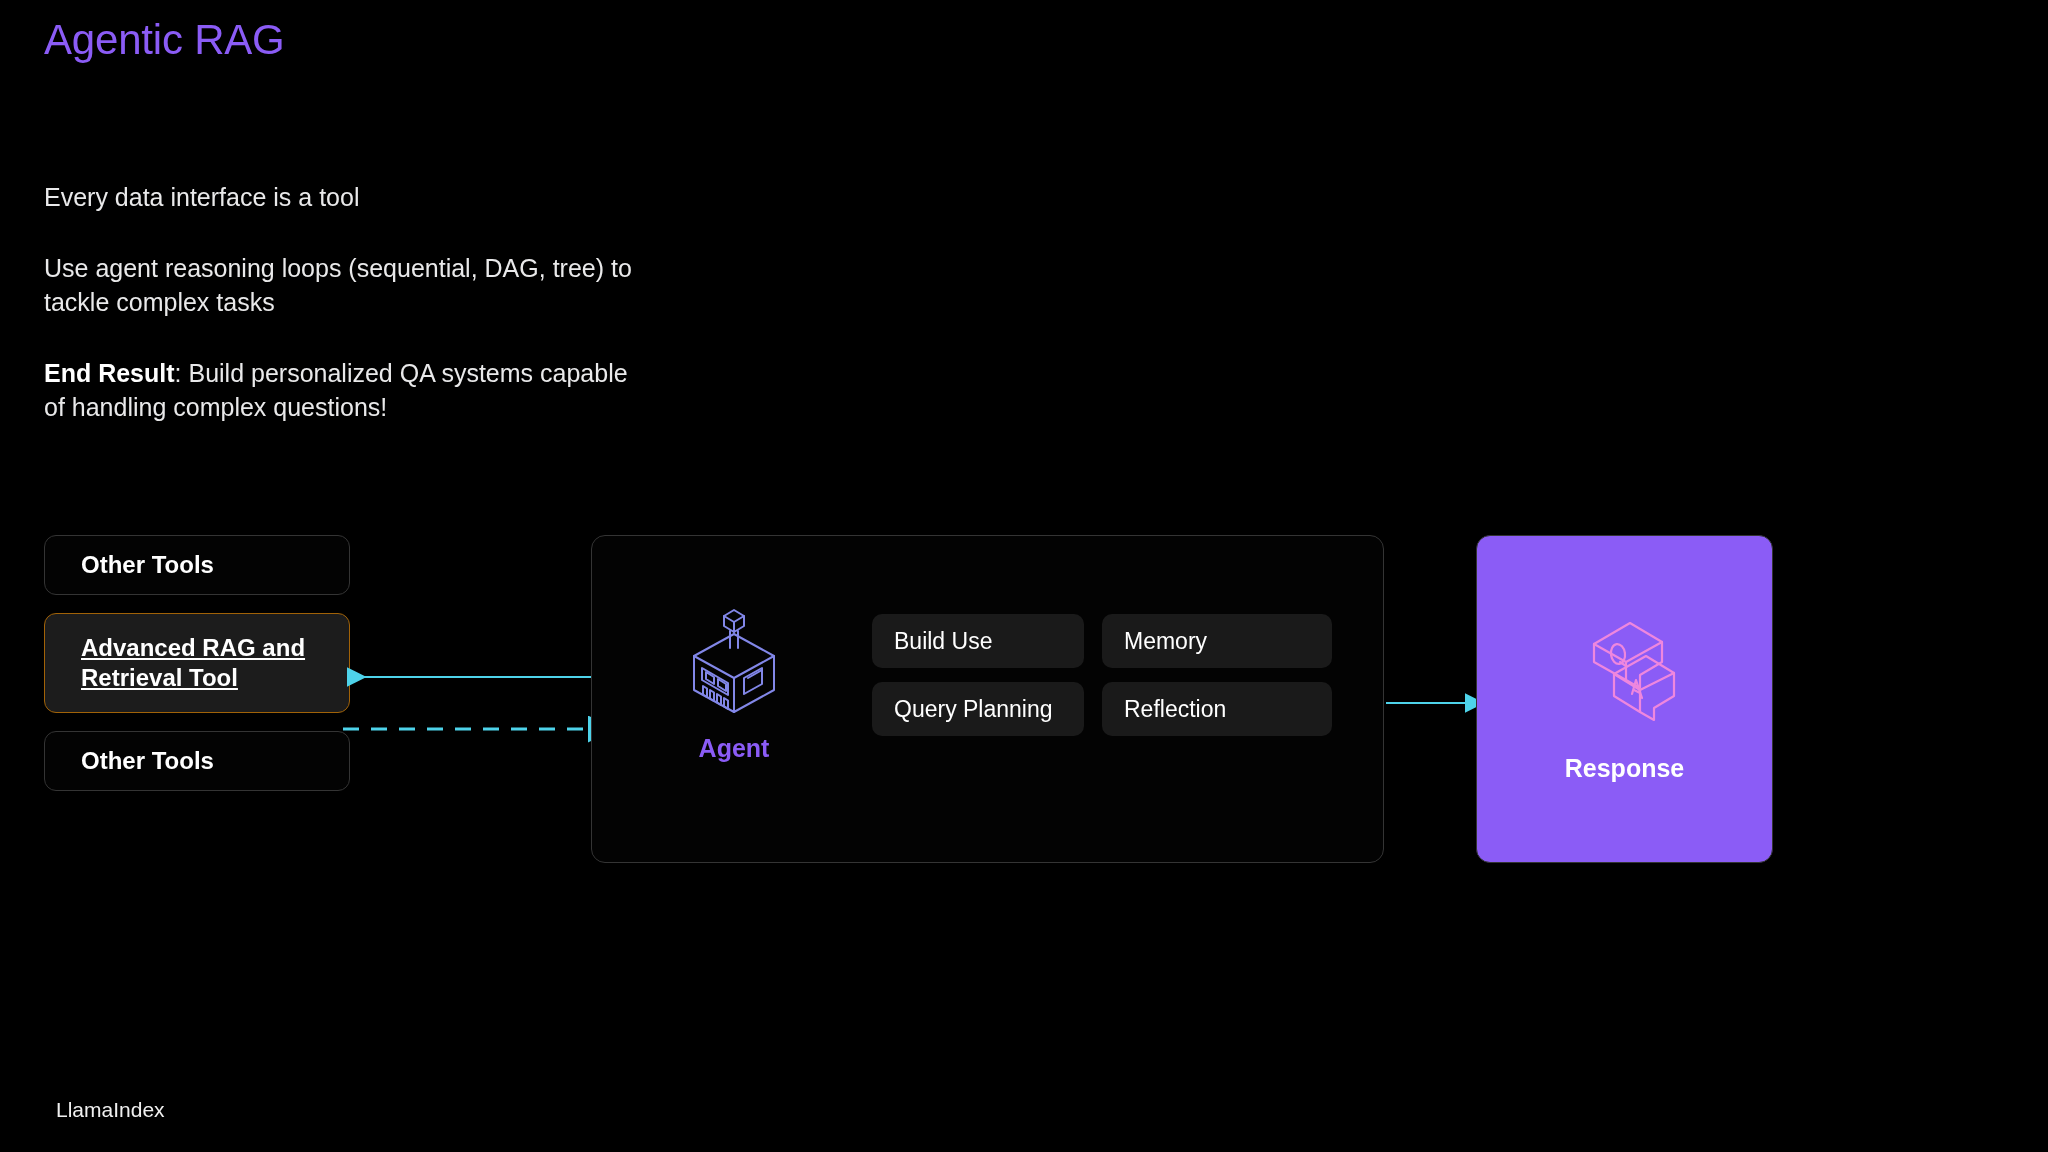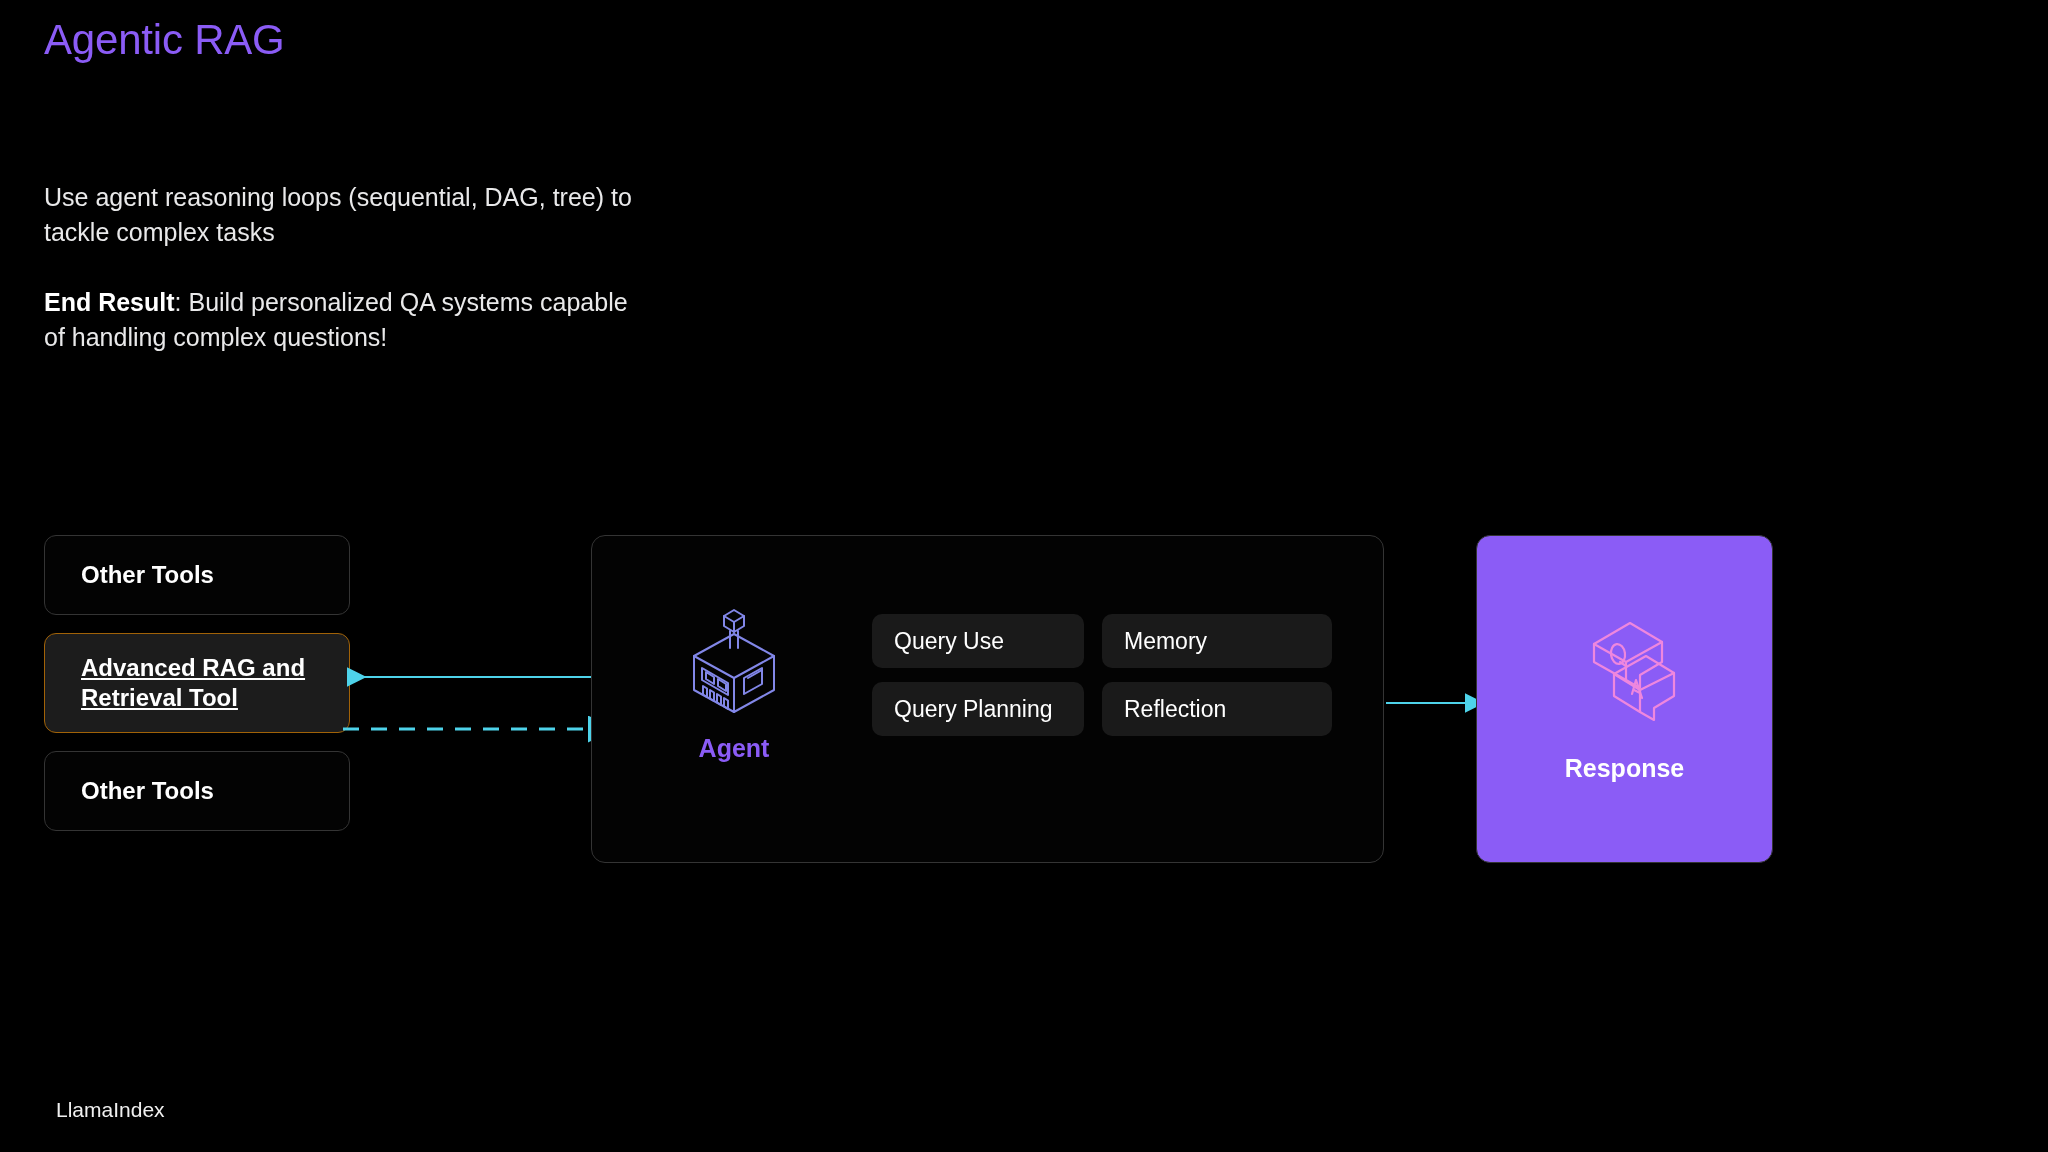--- a/index.html
+++ b/index.html
@@ -44,21 +44,21 @@
     width:306px; display:flex; flex-direction:column; gap:18px;
   }
   .tool-box {
     border-radius:12px;
     display:flex; align-items:center;
     padding:0 36px;
     font-size:24px; font-weight:700; color:#ffffff;
     line-height:1.27;
   }
   .tool-box.plain {
-    height:80px;
+    height:60px;
     background:#030303;
     border:1px solid #343434;
   }
   .tool-box.active {
     height:100px;
     background:#1c1c1c;
     border:1px solid #a16207;
     text-decoration:underline;
   }
 
@@ -112,20 +112,21 @@
   }
 </style>
 </head>
 <body>
 
 <div class="slide">
 
   <div class="title">Agentic RAG</div>
 
   <div class="body-copy">
+    <p>Every data interface is a tool</p>
     <p>Use agent reasoning loops (sequential, DAG, tree) to tackle complex tasks</p>
     <p><b>End Result</b><span>: Build personalized QA systems capable of handling complex questions!</span></p>
   </div>
 
   <div class="diagram">
 
     <div class="tool-col">
       <div class="tool-box plain">Other Tools</div>
       <div class="tool-box active">Advanced RAG and Retrieval Tool</div>
       <div class="tool-box plain">Other Tools</div>
@@ -168,21 +169,21 @@
           <path d="M35 90 L39 92.5 L39 101 L35 98.5 Z"></path>
           <path d="M42 94 L46 96.5 L46 105 L42 102.5 Z"></path>
 
           <path d="M62 74 L80 64 L80 80 L62 90 Z"></path>
           <path d="M66 74 L80 66"></path>
         </svg>
         <div class="agent-label">Agent</div>
       </div>
 
       <div class="cap-grid">
-        <div class="cap-chip">Query Use</div>
+        <div class="cap-chip">Build Use</div>
         <div class="cap-chip">Memory</div>
         <div class="cap-chip">Query Planning</div>
         <div class="cap-chip">Reflection</div>
       </div>
     </div>
 
     <svg class="conn-right" viewBox="0 0 92 340">
       <defs>
         <marker id="arrR2" markerWidth="9" markerHeight="9" refX="1" refY="4.5" orient="auto">
           <path d="M0,0 L9,4.5 L0,9 Z" fill="#4ed3ea"></path>

